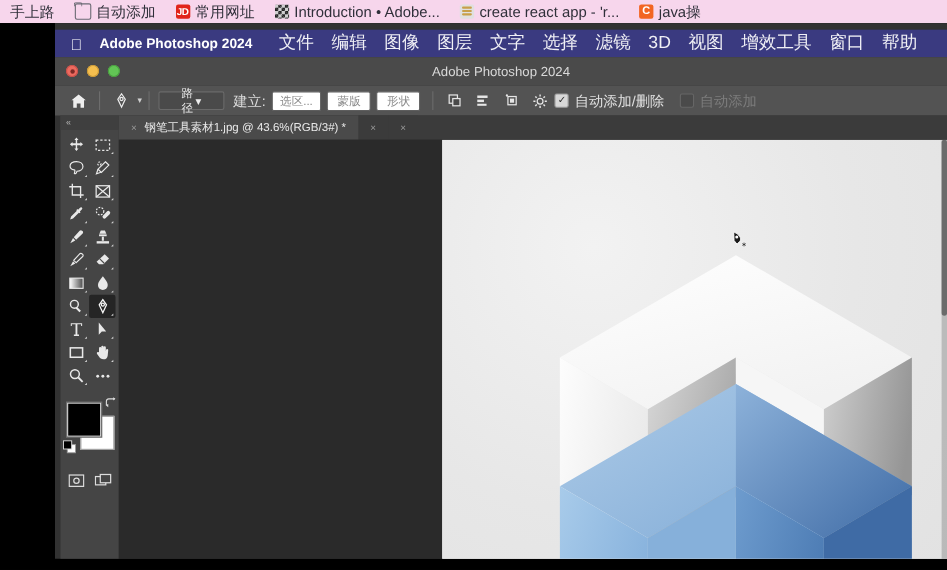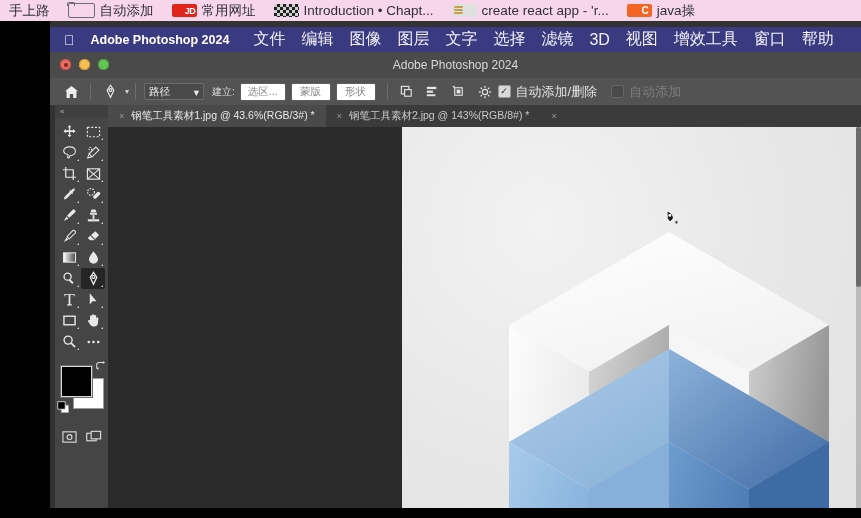--- a/index.html
+++ b/index.html
@@ -5,21 +5,21 @@
   html,body{margin:0;padding:0;background:#000;}
   body{width:861px;height:518px;overflow:hidden;font-family:"Liberation Sans","DejaVu Sans",sans-serif;}
   #root{position:relative;width:861px;height:508px;background:#000;overflow:hidden;}
 
   
   .bookmarks{position:absolute;left:0;top:0;width:861px;height:21px;background:#f7d6ec;
              display:flex;align-items:center;gap:0px;overflow:hidden;}
   .bm{display:flex;align-items:center;gap:5px;padding:0 9px;height:21px;white-space:nowrap;
       font-size:13.5px;color:#2f2f37;}
   .bm-label{font-size:13.5px;color:#30303a;letter-spacing:0px;}
-  .bm-ico{width:13px;height:13px;flex:0 0 13px;position:relative;padding-left:12px;}
+  .bm-ico{width:13px;height:13px;flex:0 0 13px;position:relative;}
   .ico-folder{border:1.6px solid #6b6b74;border-radius:2px;}
   .ico-folder:after{content:"";position:absolute;left:-1.6px;top:-1.6px;width:6px;height:3px;
        border:1.6px solid #6b6b74;border-bottom:none;border-radius:2px 2px 0 0;}
   .ico-jd{background:#e1251b;color:#fff;font-size:9px;font-weight:bold;display:flex;
        align-items:center;justify-content:center;border-radius:2px;letter-spacing:-0.5px;}
   .ico-c{background:#f26522;color:#fff;font-size:10px;font-weight:bold;display:flex;
        align-items:center;justify-content:center;border-radius:2px;}
   .ico-chk{background:
       linear-gradient(45deg,#222 25%,transparent 25%,transparent 75%,#222 75%),
       linear-gradient(45deg,#222 25%,#cfcfcf 25%,#cfcfcf 75%,#222 75%);
@@ -54,23 +54,23 @@
       font-size:12px;color:#d8d8d8;}
 
   
   .optbar{position:absolute;left:0;top:57px;width:811px;height:27px;background:#535353;
       display:flex;align-items:center;padding-left:8px;box-sizing:border-box;}
   .ob-icon{width:26px;height:22px;display:flex;align-items:center;justify-content:center;
       color:#e2e2e2;}
   .vsep{width:1px;height:17px;background:#6d6d6d;margin:0 6px;}
   .ob-chev{font-size:8px;color:#d0d0d0;margin-left:2px;}
   .ob-select{width:60px;height:17px;background:#4a4a4a;border:1px solid #6a6a6a;border-radius:2px;
-      display:flex;align-items:center;justify-content:space-between;padding:0 4px;box-sizing:border-box;
+      display:flex;align-items:center;justify-content:space-between;padding:0 20px;box-sizing:border-box;
       font-size:10.5px;color:#ececec;margin-left:2px;}
-  .ob-label{font-size:10px;color:#dcdcdc;margin:0 5px 0 8px;white-space:nowrap;}
+  .ob-label{font-size:13px;color:#dcdcdc;margin:0 5px 0 8px;white-space:nowrap;}
   .ob-btn{height:18px;min-width:40px;background:#ffffff;border:1px solid #5e5e5e;border-radius:2px;
       font-size:10.5px;color:#8a8a8a;display:flex;align-items:center;justify-content:center;
       padding:0 7px;box-sizing:border-box;margin-right:5px;white-space:nowrap;}
   .ob-chk{width:11px;height:11px;border:1px solid #9a9a9a;border-radius:2px;background:#d8d8d8;
       display:flex;align-items:center;justify-content:center;font-size:9px;color:#2a2a2a;
       margin-right:5px;line-height:1;}
   .ob-chk.off{background:#4a4a4a;border-color:#666;color:transparent;}
   .ob-txt{font-size:13px;color:#e0e0e0;white-space:nowrap;margin-right:14px;}
   .ob-txt.dim{color:#7c7c7c;}
 
@@ -130,21 +130,21 @@
     <div class="bm">
       <span class="bm-ico ico-folder"></span>
       <span class="bm-label">自动添加</span>
     </div>
     <div class="bm">
       <span class="bm-ico ico-jd">JD</span>
       <span class="bm-label">常用网址</span>
     </div>
     <div class="bm">
       <span class="bm-ico ico-chk"></span>
-      <span class="bm-label">Introduction • Chapt...</span>
+      <span class="bm-label">Introduction • Adobe...</span>
     </div>
     <div class="bm">
       <span class="bm-ico ico-js"></span>
       <span class="bm-label">create react app - 'r...</span>
     </div>
     <div class="bm">
       <span class="bm-ico ico-c">C</span>
       <span class="bm-label">java操</span>
     </div>
   </div>
@@ -244,21 +244,20 @@
       <span class="ob-txt dim">自动添加</span>
     </div>
 
     <div class="tabbar">
       <div class="tab active">
         <span class="x">×</span>
         <span>钢笔工具素材1.jpg @ 43.6%(RGB/3#) *</span>
       </div>
       <div class="tab">
         <span class="x">×</span>
-        <span>钢笔工具素材2.jpg @ 143%(RGB/8#) *</span>
       </div>
       <div class="tab">
         <span class="x">×</span>
       </div>
     </div>
 
     <div class="toolbar">
       <div class="tb-handle">«</div>
       <div class="tgrid">
 

